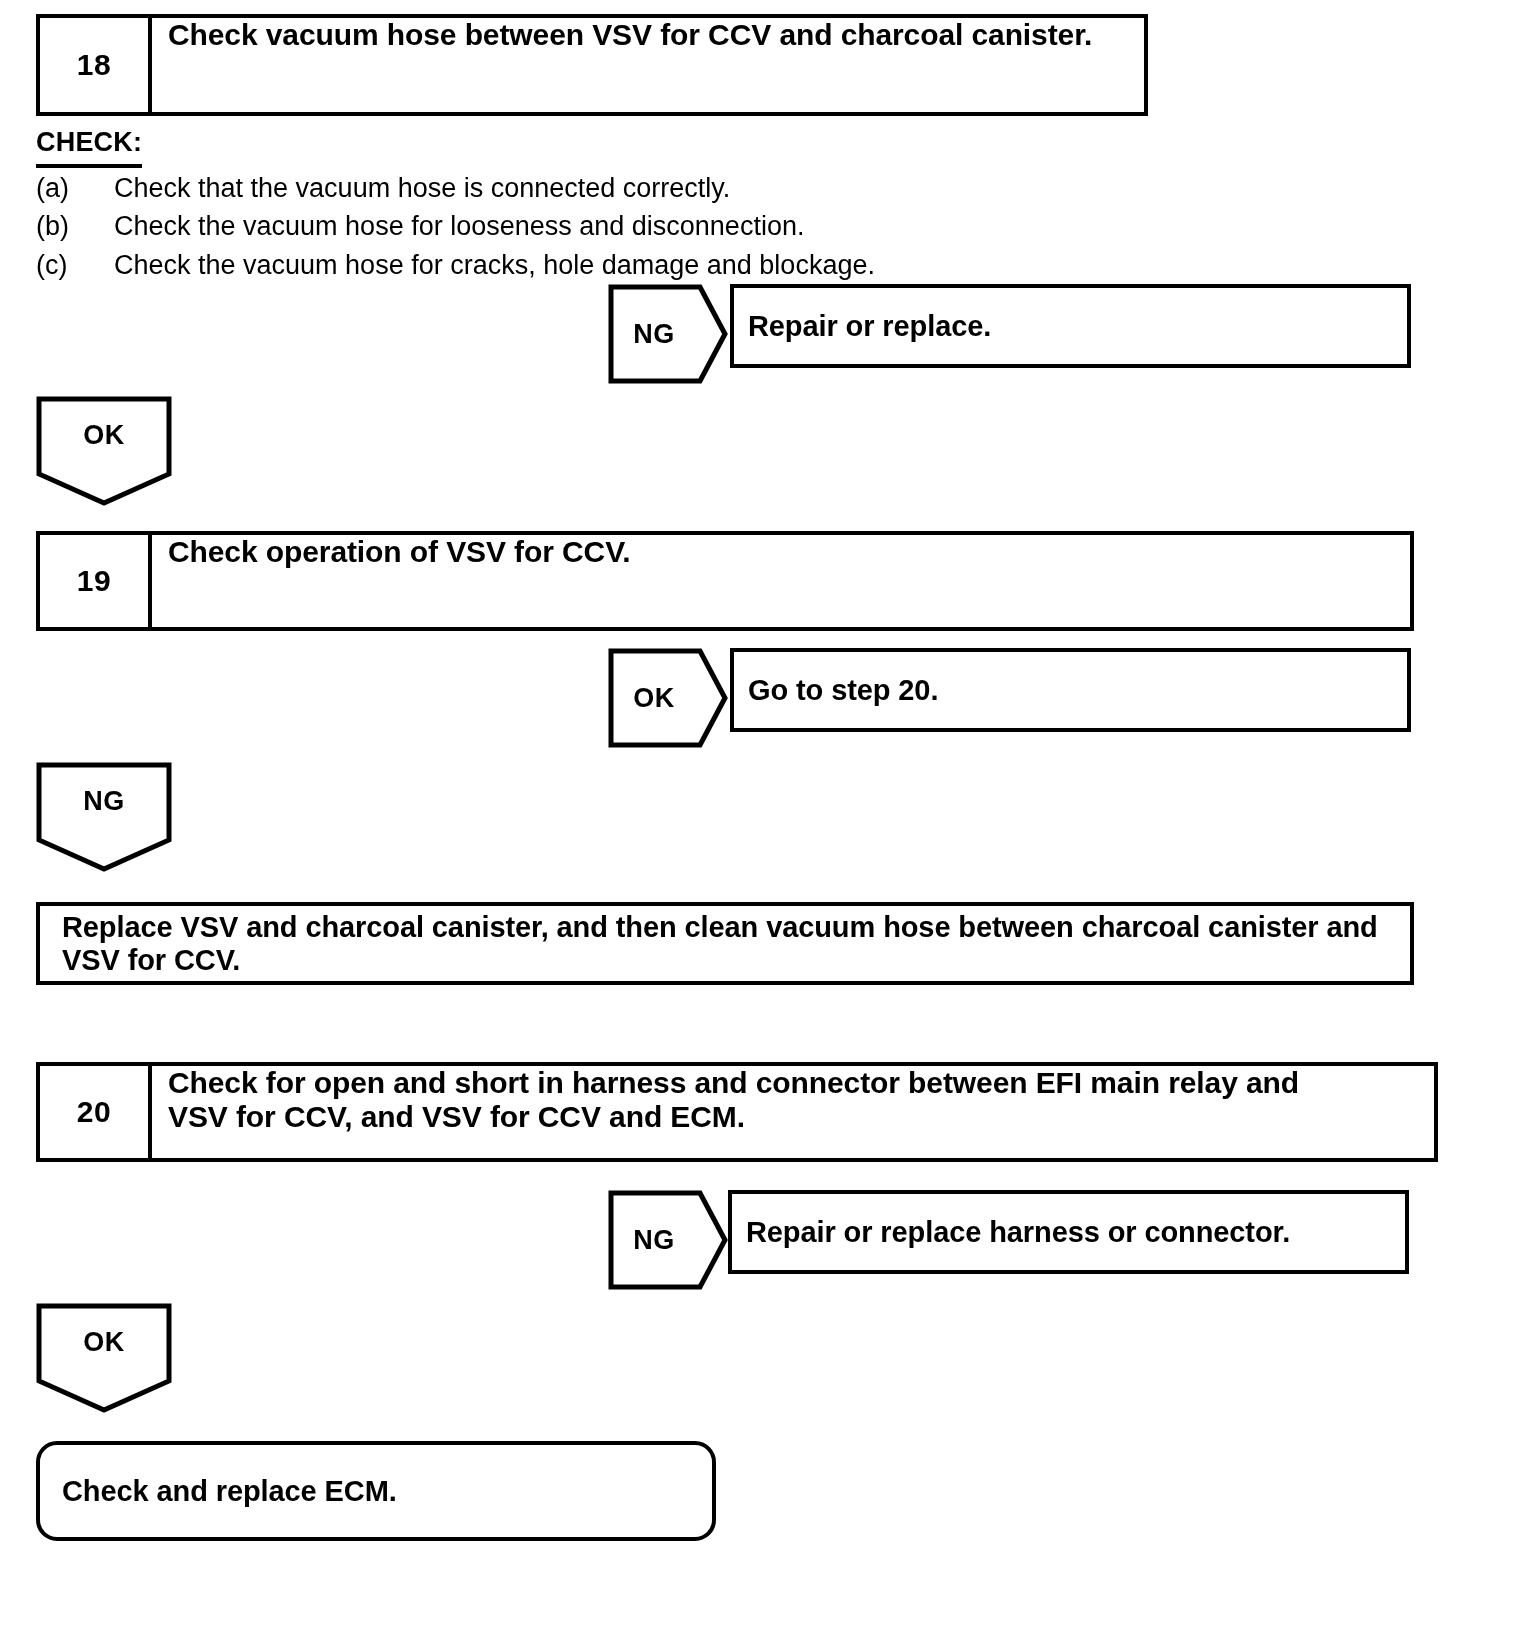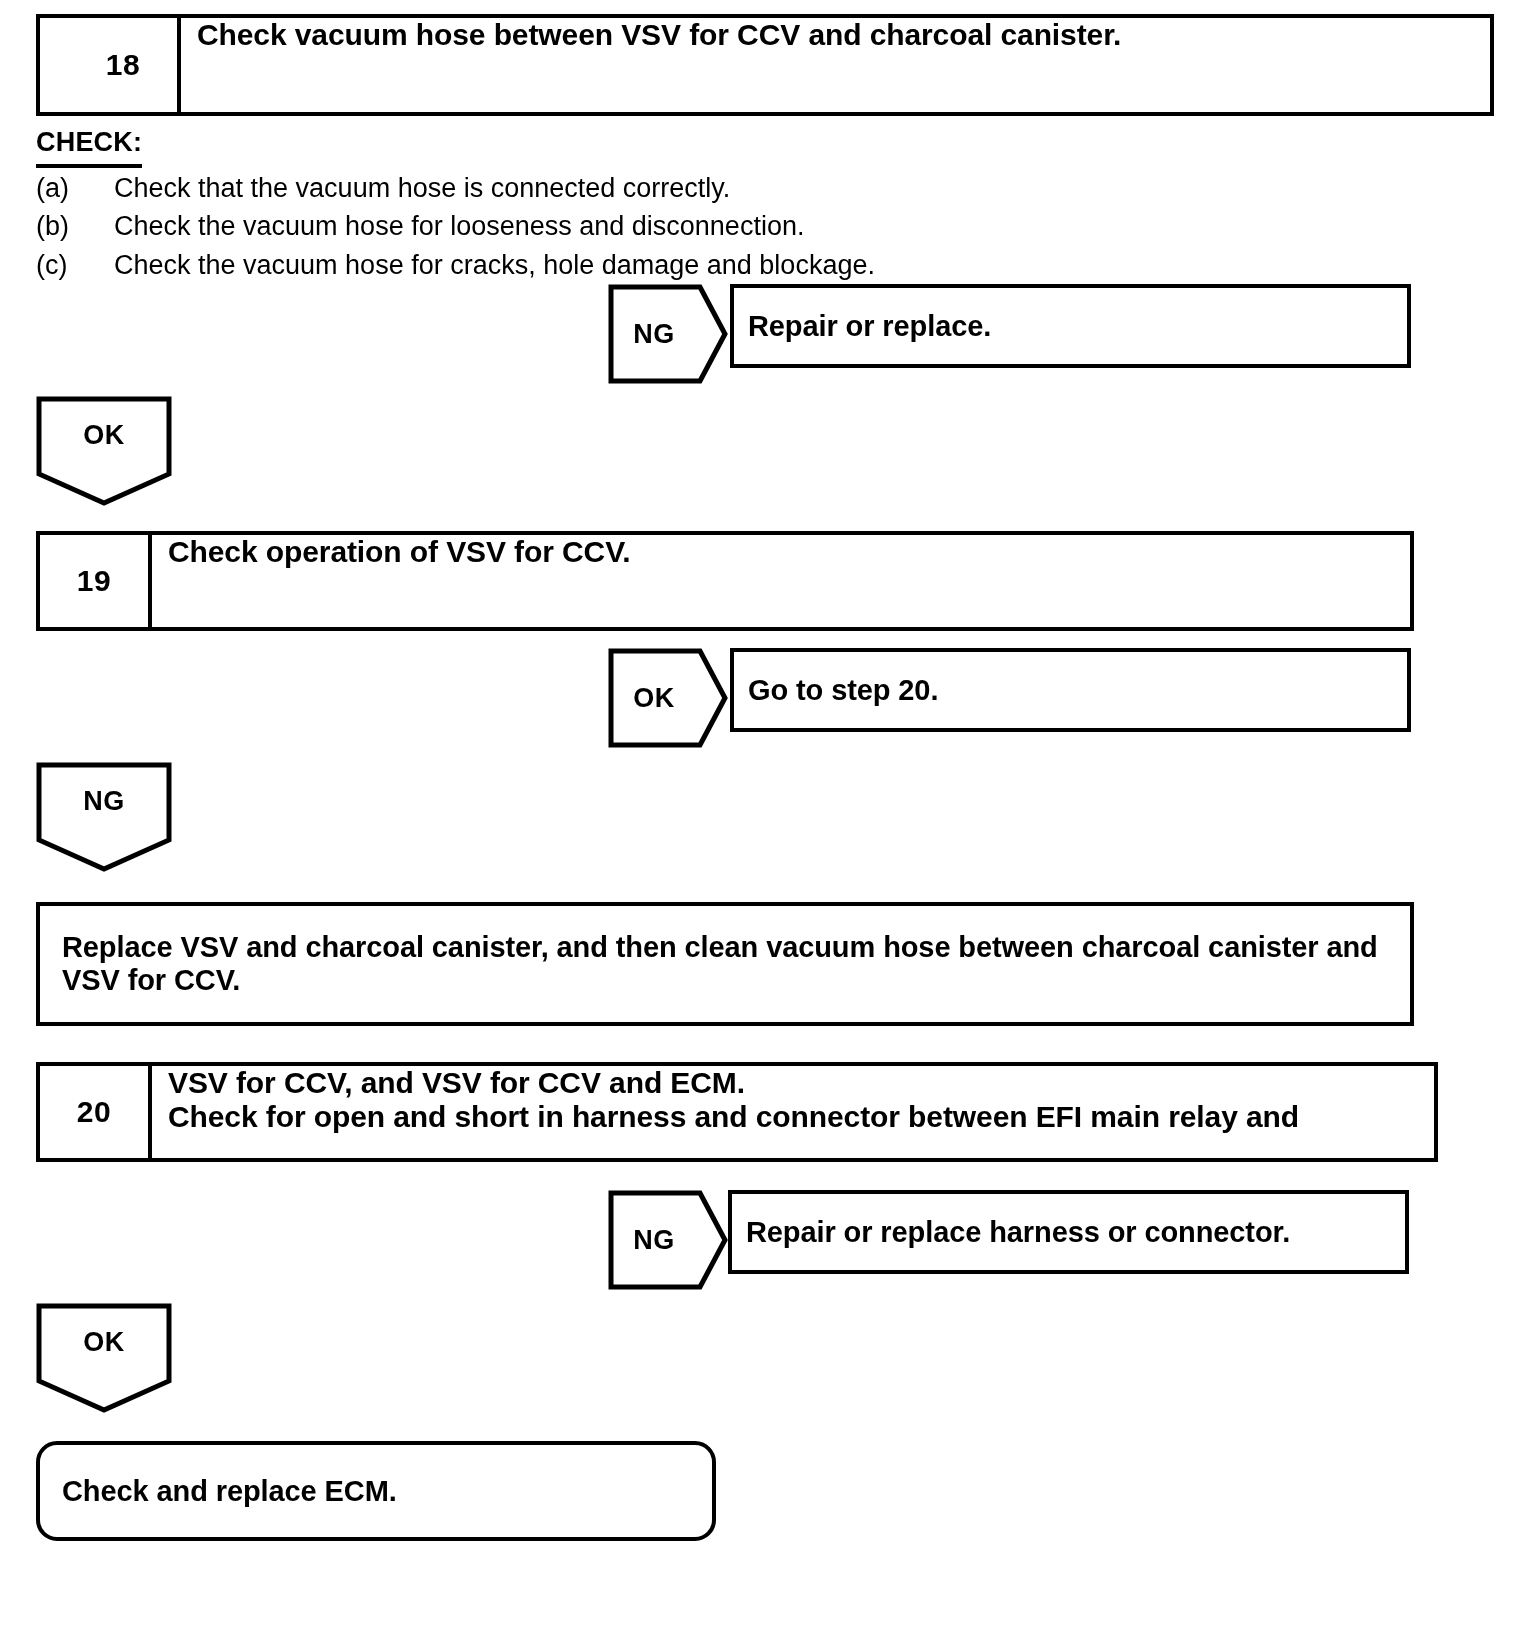--- a/index.html
+++ b/index.html
@@ -170,21 +170,21 @@
     line-height: 1.13;
     letter-spacing: -0.1px;
   }
   .result-box .ln { display: block; }
 </style>
 </head>
 <body>
 
 <div class="page">
 
-  <div class="step-row" style="left:36px; top:14px; width:1458px; height:102px;padding-left:29px;">
+  <div class="step-row" style="left:36px; top:14px; width:1112px; height:102px;">
     <div class="step-num">18</div>
     <div class="step-title">
       <span class="ln">Check vacuum hose between VSV for CCV and charcoal canister.</span>
     </div>
   </div>
 
   <div class="check-block">
     <div class="check-heading">CHECK:</div>
 
     <div class="check-item">
@@ -239,33 +239,33 @@
     </div>
   </div>
 
   <div class="arrow-down" style="left:36px; top:762px;">
     <svg viewBox="0 0 136 110" preserveAspectRatio="none">
       <polygon points="3,3 133,3 133,78 68,107 3,78" fill="#ffffff" stroke="#000000" stroke-width="5" stroke-linejoin="miter"></polygon>
     </svg>
     <div class="alabel">NG</div>
   </div>
 
-  <div class="result-box" style="left:36px; top:902px; width:1378px; height:124px;">
+  <div class="result-box" style="left:36px; top:902px; width:1378px; height:83px;">
     <div>
       <span class="ln">Replace VSV and charcoal canister, and then clean vacuum hose between charcoal canister and</span>
       <span class="ln">VSV for CCV.</span>
     </div>
   </div>
 
   <div class="step-row" style="left:36px; top:1062px; width:1402px; height:100px;">
     <div class="step-num">20</div>
     <div class="step-title">
       <div>
+        <span class="ln">Check for open and short in harness and connector between EFI main relay and</span>
         <span class="ln">VSV for CCV, and VSV for CCV and ECM.</span>
-        <span class="ln">Check for open and short in harness and connector between EFI main relay and</span>
       </div>
     </div>
   </div>
 
   <div class="branch" style="left:608px; top:1190px;">
     <div class="arrow-right">
       <svg viewBox="0 0 120 100" preserveAspectRatio="none">
         <polygon points="3,3 92,3 117,50 92,97 3,97" fill="#ffffff" stroke="#000000" stroke-width="5" stroke-linejoin="miter"></polygon>
       </svg>
       <div class="alabel">NG</div>

